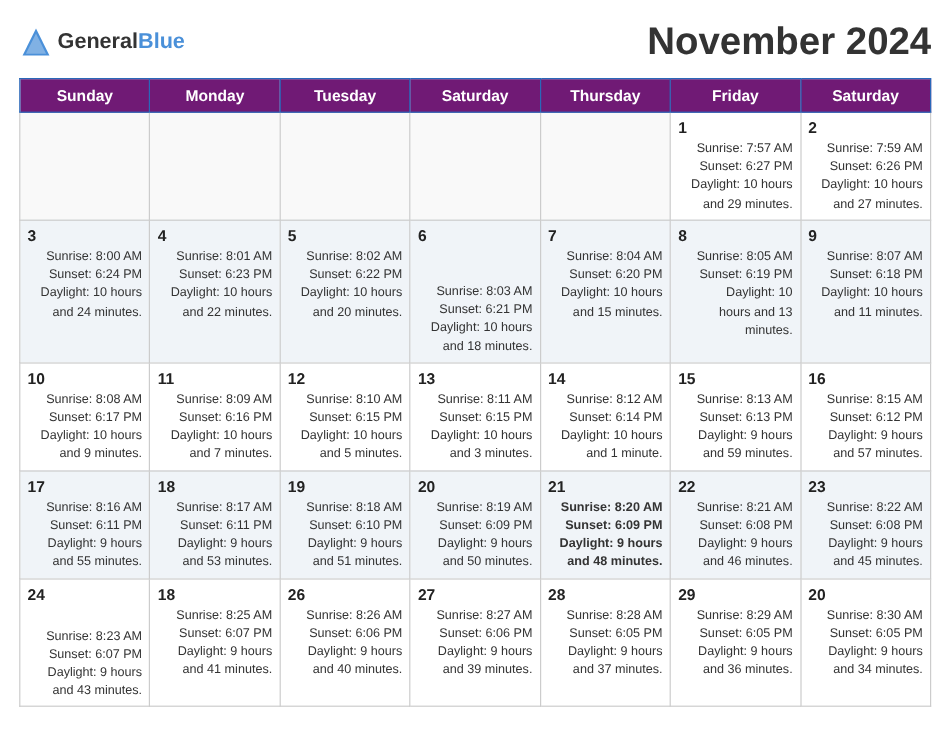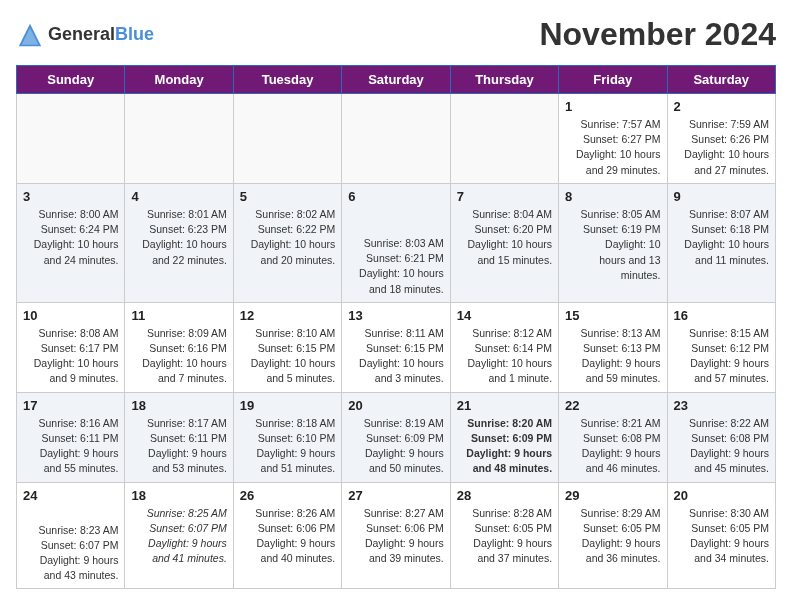--- a/index.html
+++ b/index.html
@@ -270,21 +270,21 @@
       </tr>
       <tr class="row-odd">
         <td>
           <div class="day-number">24</div>
           <div class="day-info" style="white-space: pre-line; margin-top: 20px;">Sunrise: 8:23 AM
 Sunset: 6:07 PM
 Daylight: 9 hours and 43 minutes.</div>
         </td>
         <td>
           <div class="day-number">18</div>
-          <div class="day-info" style="white-space: pre-line; font-style: italic;">Sunrise: 8:25 AM
+          <div class="day-info" style="white-space: pre-line;">Sunrise: 8:25 AM
 Sunset: 6:07 PM
 Daylight: 9 hours and 41 minutes.</div>
         </td>
         <td>
           <div class="day-number">26</div>
           <div class="day-info" style="white-space: pre-line;">Sunrise: 8:26 AM
 Sunset: 6:06 PM
 Daylight: 9 hours and 40 minutes.</div>
         </td>
         <td>

